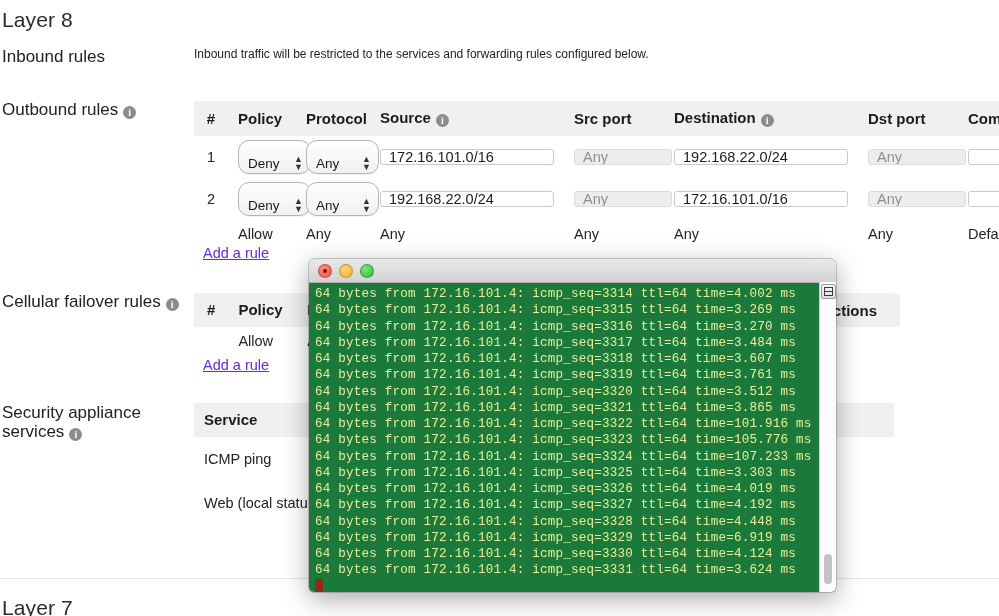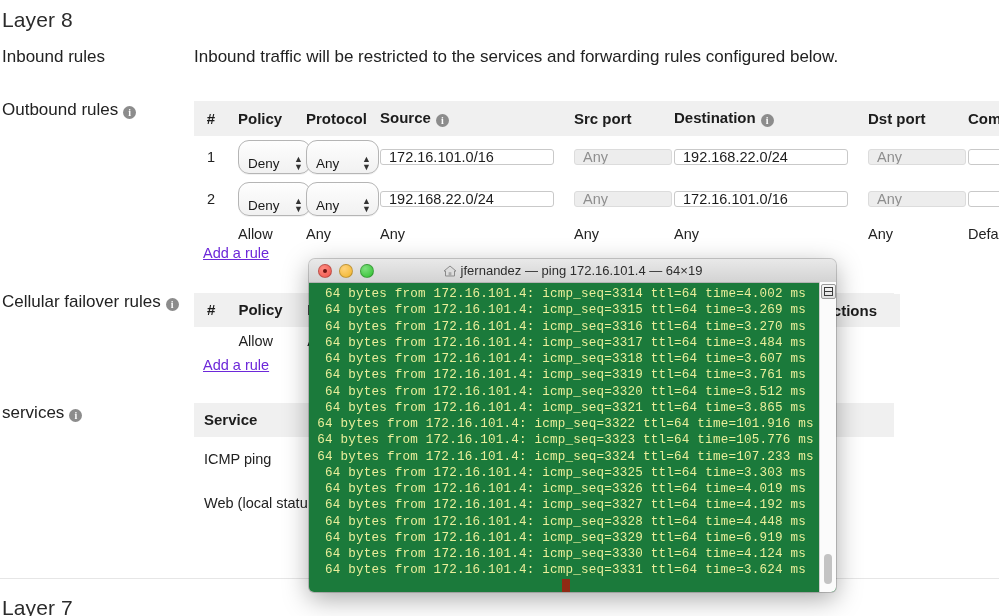--- a/index.html
+++ b/index.html
@@ -61,21 +61,21 @@
     vertical-align: -1px;
     margin-left: 5px;
   }
   .info-icon::after { content: "i"; }
 
   
   #inbound-desc {
     position: absolute;
     left: 194px;
     top: 47px;
-    font-size: 17px;
+    font-size: 12px;
     color: #222;
   }
 
   
   .tbl {
     position: absolute;
     border-collapse: collapse;
     table-layout: fixed;
     font-size: 14.5px;
   }
@@ -227,21 +227,21 @@
     font-family: "Liberation Mono", "DejaVu Sans Mono", monospace;
     font-size: 12.6px;
     line-height: 16.25px;
     letter-spacing: .2px;
     white-space: pre;
     height: 100%;
     padding-right: 20px;
     box-sizing: border-box;
     overflow: hidden;
   }
-  .term-line { height: 16.25px; text-align: center; }
+  .term-line { height: 16.25px; }
   #term-cursor {
     display: inline-block;
     width: 8px;
     height: 13px;
     background: #8f2a14;
     vertical-align: -2px;
   }
   
   #term-scrollbar {
     position: absolute;
@@ -430,20 +430,21 @@
     </tbody>
   </table>
 
   <div style="position:absolute; left:812px; top:294px; width:88px; height:33px; background:#f0f0f0;">
     <span style="position:absolute; left:10px; top:8px; font-size:15px; font-weight:bold; color:#1c1c1c;">Actions</span>
   </div>
 
   <div class="add-link" style="left:203px; top:357px;">Add a rule</div>
 
   <div class="row-label" style="top:403px;">
+    <div>Security appliance</div>
     <div>
       <span>services</span><span class="info-icon"></span>
     </div>
   </div>
 
   <table class="tbl" id="services-table" style="left:194px; top:403px; width:700px;">
     <colgroup>
         <col style="width:700px">
       </colgroup>
     <thead>
@@ -466,28 +467,20 @@
 
 </div>
 
 <div id="terminal">
 
   <div id="term-titlebar">
     <div class="tl-lights">
       <div class="light close"></div>
       <div class="light min"></div>
       <div class="light max"></div>
-    </div>
-    <div id="term-title">
-      <span class="home-glyph">
-        <svg width="14" height="12" viewBox="0 0 14 12" xmlns="http://www.w3.org/2000/svg">
-          <path d="M7 1 L13 6 L11.5 6 L11.5 11 L2.5 11 L2.5 6 L1 6 Z" fill="#dcdcdc" stroke="#8a8a8a" stroke-width="1"></path>
-          <rect x="5.6" y="7.2" width="2.8" height="3.8" fill="#a9a9a9"></rect>
-        </svg>
-      </span><span>jfernandez — ping 172.16.101.4 — 64×19</span>
     </div>
   </div>
 
   <div id="term-body">
     <div id="term-screen"><div class="term-line">64 bytes from 172.16.101.4: icmp_seq=3314 ttl=64 time=4.002 ms</div><div class="term-line">64 bytes from 172.16.101.4: icmp_seq=3315 ttl=64 time=3.269 ms</div><div class="term-line">64 bytes from 172.16.101.4: icmp_seq=3316 ttl=64 time=3.270 ms</div><div class="term-line">64 bytes from 172.16.101.4: icmp_seq=3317 ttl=64 time=3.484 ms</div><div class="term-line">64 bytes from 172.16.101.4: icmp_seq=3318 ttl=64 time=3.607 ms</div><div class="term-line">64 bytes from 172.16.101.4: icmp_seq=3319 ttl=64 time=3.761 ms</div><div class="term-line">64 bytes from 172.16.101.4: icmp_seq=3320 ttl=64 time=3.512 ms</div><div class="term-line">64 bytes from 172.16.101.4: icmp_seq=3321 ttl=64 time=3.865 ms</div><div class="term-line">64 bytes from 172.16.101.4: icmp_seq=3322 ttl=64 time=101.916 ms</div><div class="term-line">64 bytes from 172.16.101.4: icmp_seq=3323 ttl=64 time=105.776 ms</div><div class="term-line">64 bytes from 172.16.101.4: icmp_seq=3324 ttl=64 time=107.233 ms</div><div class="term-line">64 bytes from 172.16.101.4: icmp_seq=3325 ttl=64 time=3.303 ms</div><div class="term-line">64 bytes from 172.16.101.4: icmp_seq=3326 ttl=64 time=4.019 ms</div><div class="term-line">64 bytes from 172.16.101.4: icmp_seq=3327 ttl=64 time=4.192 ms</div><div class="term-line">64 bytes from 172.16.101.4: icmp_seq=3328 ttl=64 time=4.448 ms</div><div class="term-line">64 bytes from 172.16.101.4: icmp_seq=3329 ttl=64 time=6.919 ms</div><div class="term-line">64 bytes from 172.16.101.4: icmp_seq=3330 ttl=64 time=4.124 ms</div><div class="term-line">64 bytes from 172.16.101.4: icmp_seq=3331 ttl=64 time=3.624 ms</div><div class="term-line"><span id="term-cursor"></span></div></div>
   </div>
 
   <div id="term-scrollbar">
     <div id="term-scroll-btn">
       <svg width="9" height="9" viewBox="0 0 9 9" xmlns="http://www.w3.org/2000/svg">

